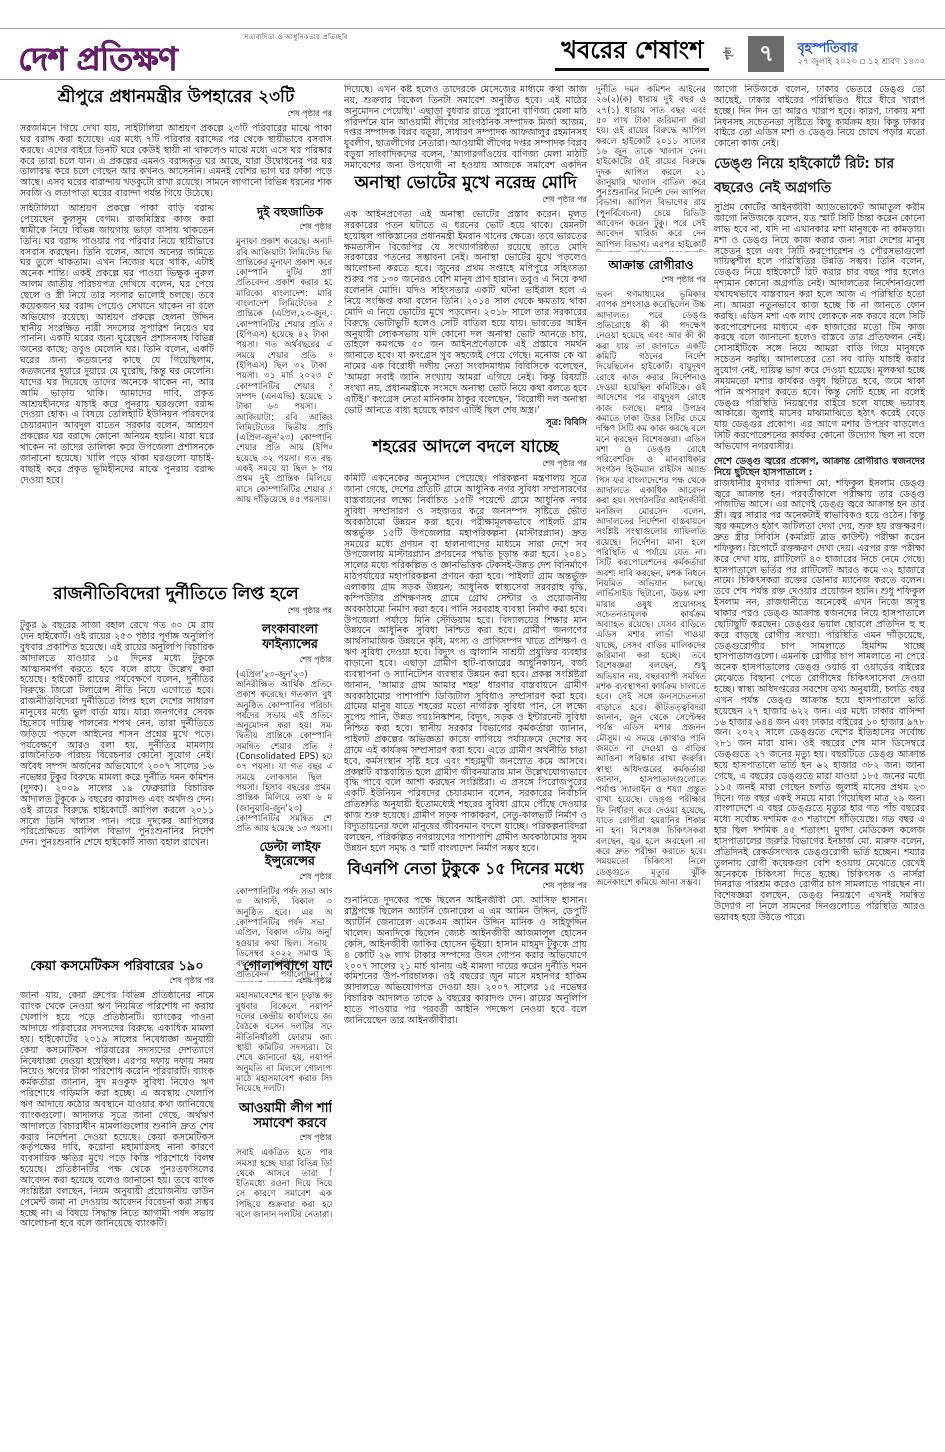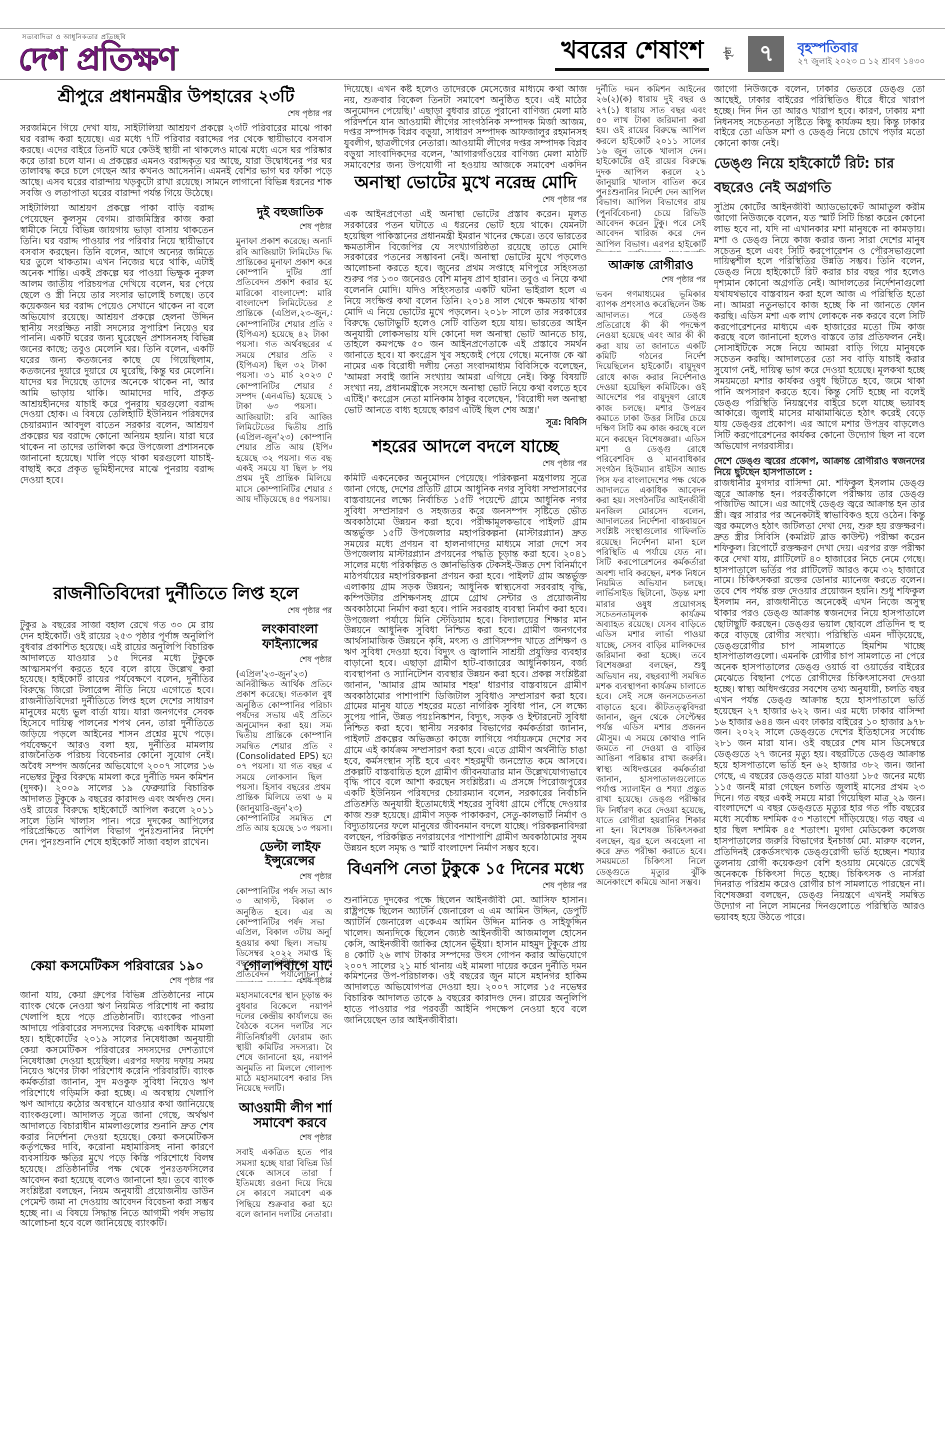--- a/index.html
+++ b/index.html
@@ -4,21 +4,21 @@
 <style>
   html,body{margin:0;padding:0;background:#e8e8e8;}
   .page{
     position:relative;width:945px;height:1452px;margin:0 auto;
     background:#ffffff;color:#151515;overflow:hidden;
     font-family:"DejaVu Sans", sans-serif;
   }
   .rule{position:absolute;left:0;width:945px;height:1px;background:#aaa;}
   
   .masthead{position:absolute;left:18px;top:32px;width:330px;}
-  .tagline{font-size:6.5px;color:#333;letter-spacing:.5px;margin-left:4px;}
+  .tagline{font-size:6.5px;color:#333;letter-spacing:.5px;margin-left:4px;text-align:right;}
   .logo{font-size:32px;font-weight:900;line-height:1.05;color:#701a75;letter-spacing:-0.5px;
         text-shadow:0.6px 0 #000;}
   .hdr-right{position:absolute;right:20px;top:36px;display:flex;align-items:center;gap:13px;}
   .section-title{font-size:24px;font-weight:900;color:#000;border-bottom:3px solid #111;
                  padding:0 6px 5px 6px;line-height:1.1;}
   .page-label{writing-mode:vertical-rl;transform:rotate(180deg);font-size:8px;font-weight:bold;
               color:#444;height:34px;text-align:center;}
   .page-box{width:36px;height:36px;background:#6b6b6b;color:#fff;font-size:23px;font-weight:bold;
             display:flex;align-items:center;justify-content:center;}
   .date-stack{display:flex;flex-direction:column;justify-content:center;}

